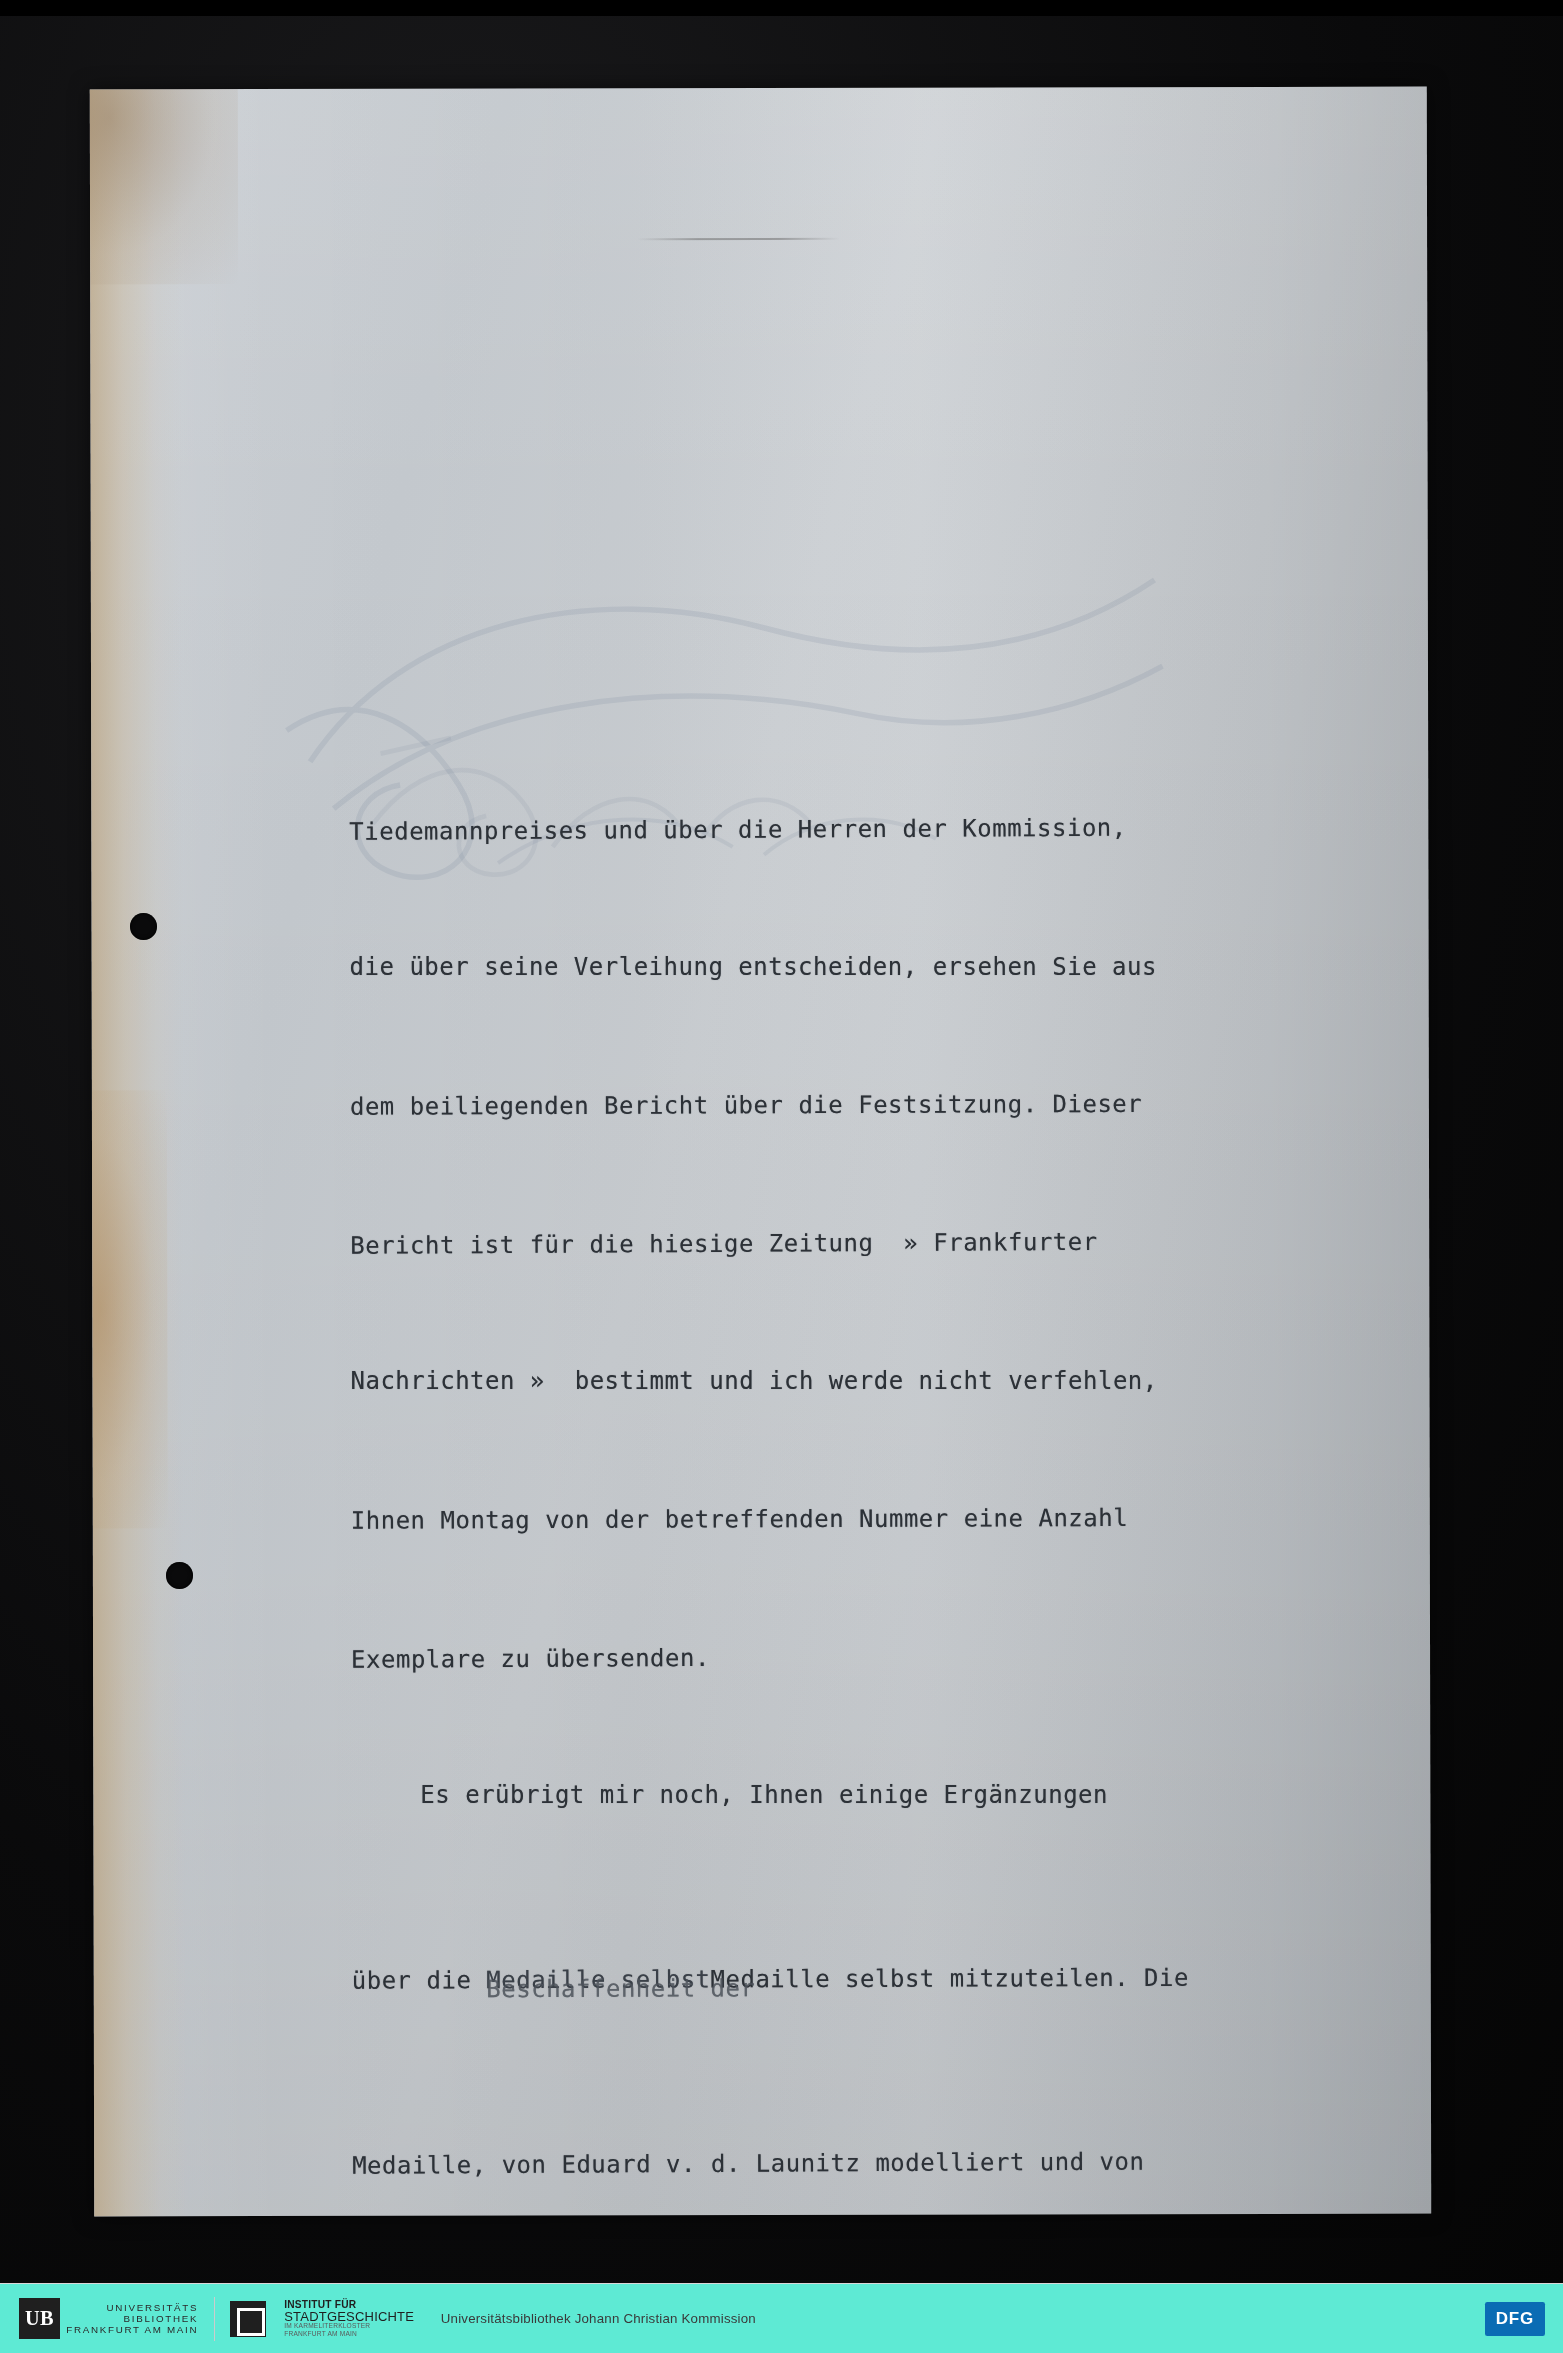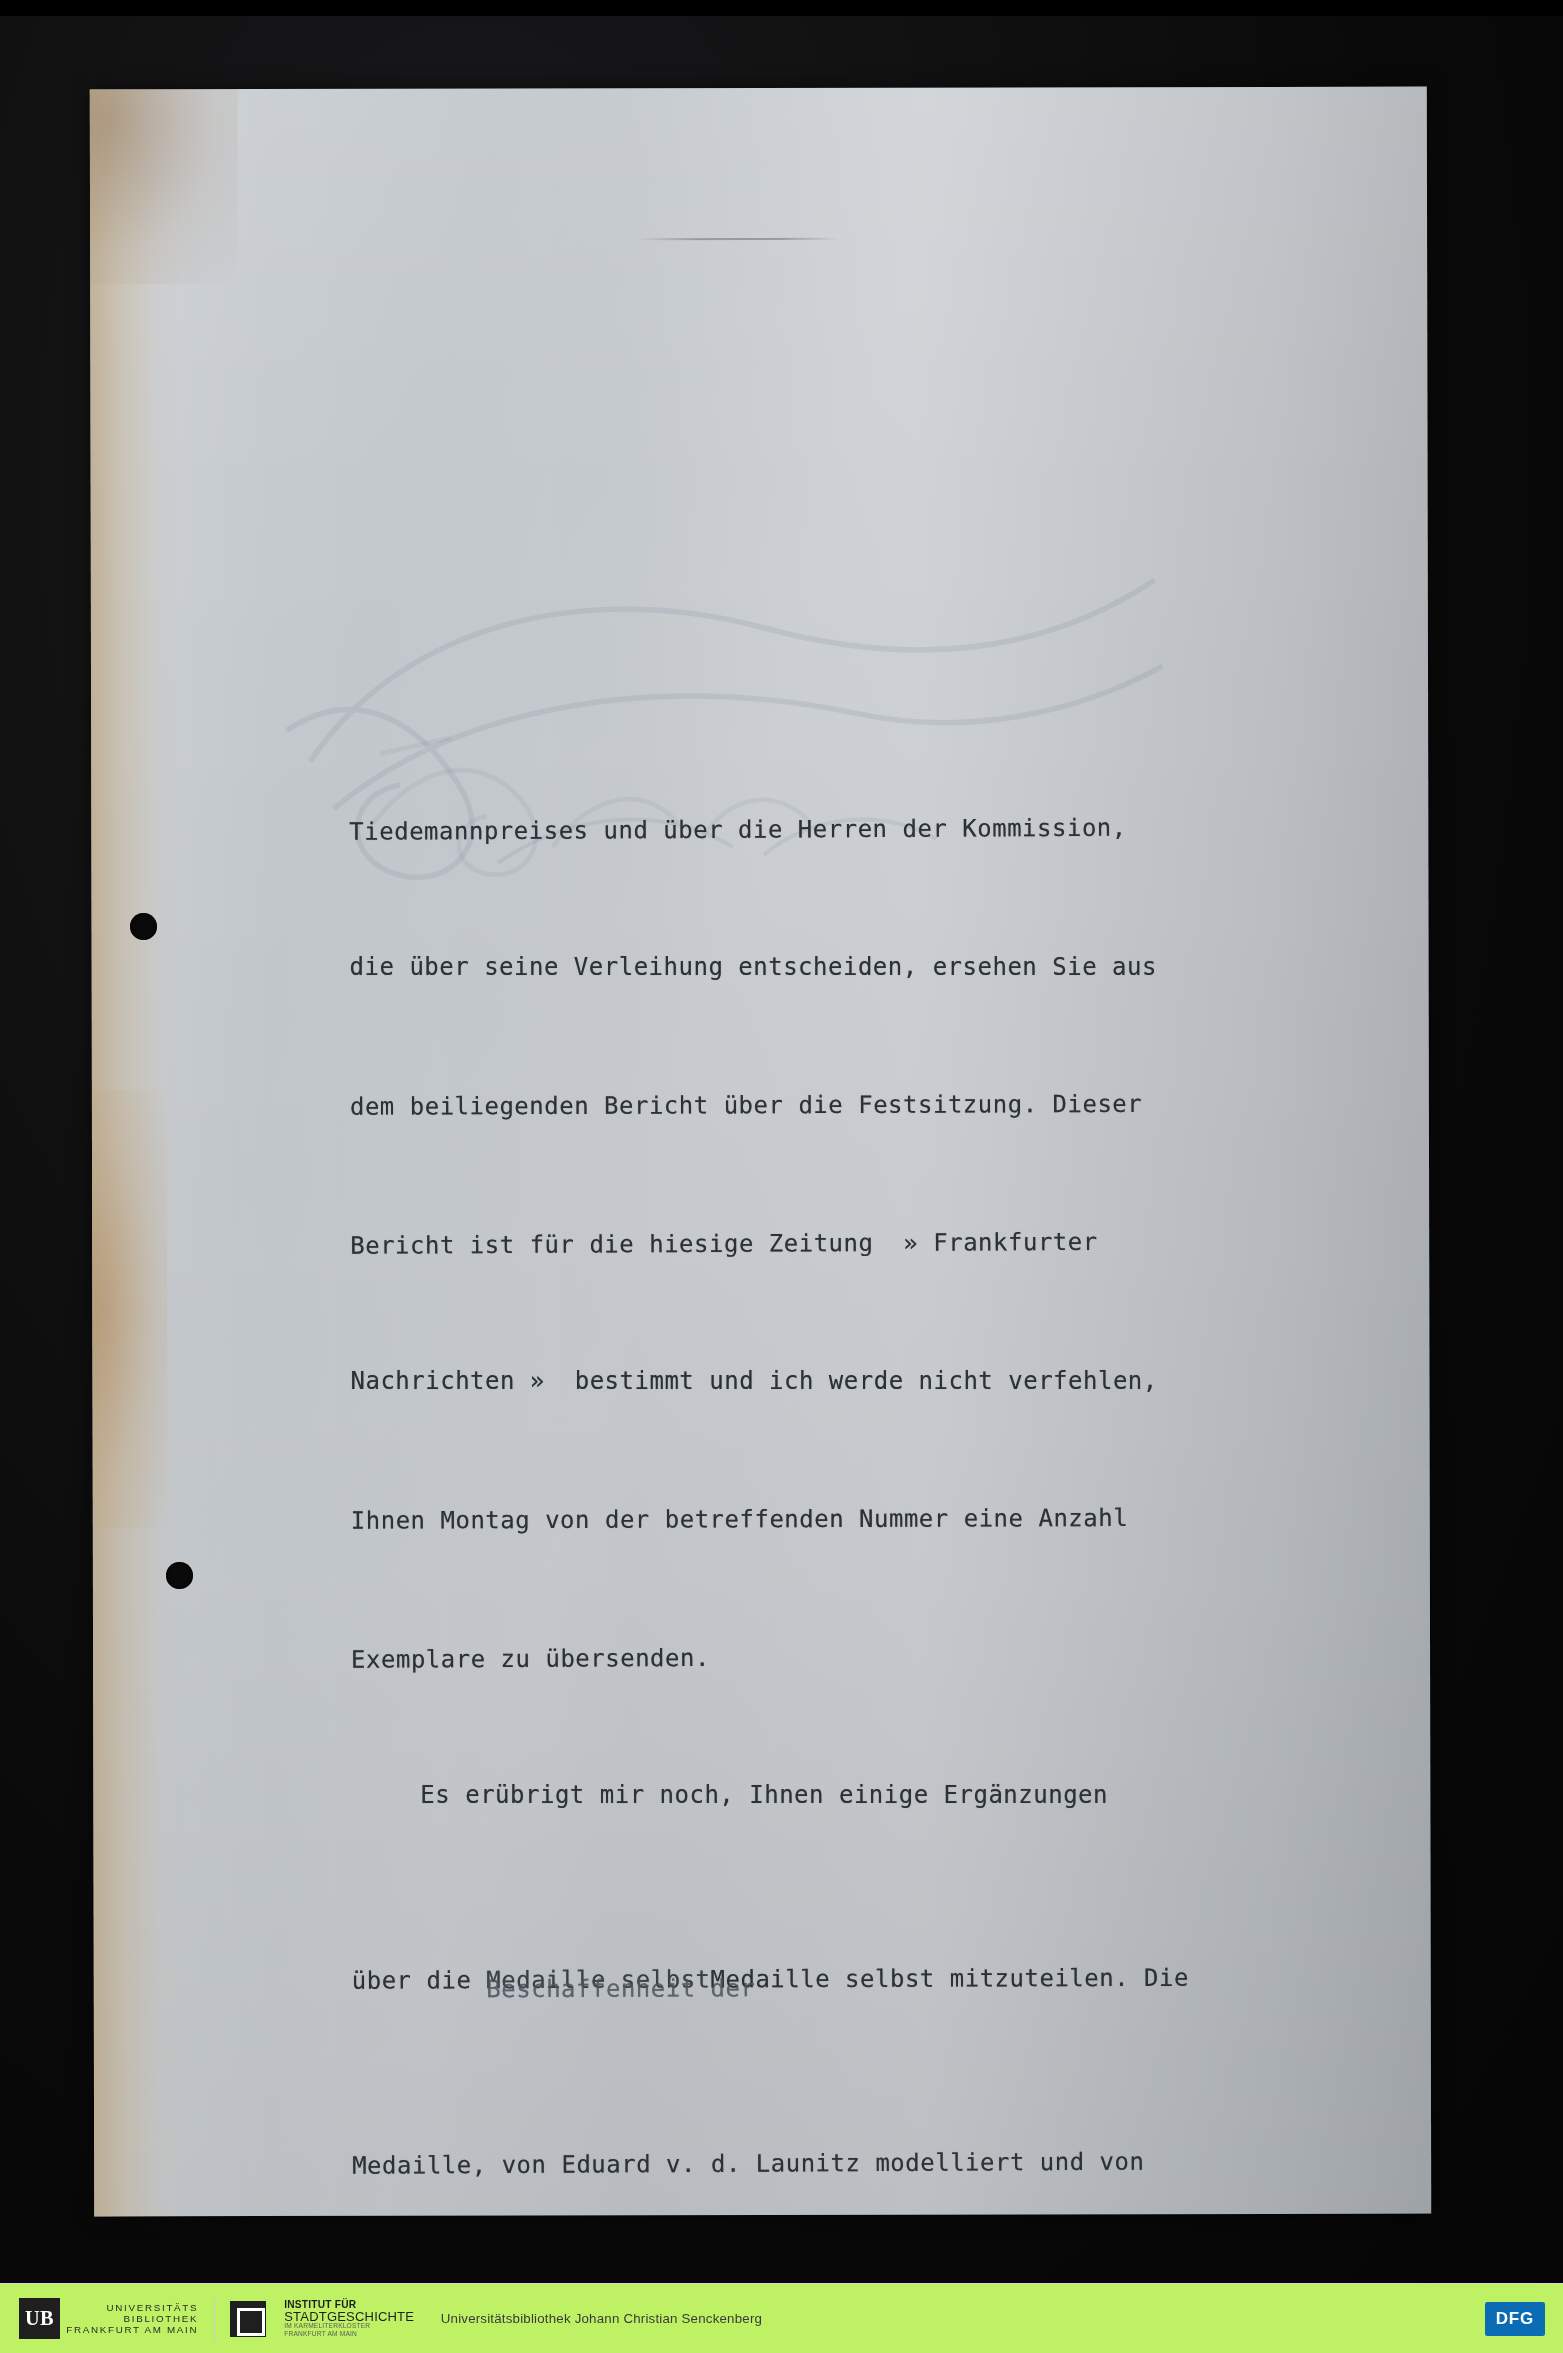--- a/index.html
+++ b/index.html
@@ -160,21 +160,21 @@
   .r2 { transform: rotate(0.10deg); }
   .r3 { transform: rotate(-0.08deg); }
 
   
   #footer-bar {
     position: absolute;
     left: 0;
     top: 2283px;
     width: 1564px;
     height: 70px;
-    background: #bef264;
+    background: #5eead4;
     border-top: 0.8px solid #d8d8d8;
     display: flex;
     align-items: center;
     padding: 0 19px;
     box-sizing: border-box;
     gap: 15.6px;
   }
   #ub-logo {
     display: flex;
     align-items: center;
@@ -331,20 +331,20 @@
   <div id="isg-logo">
     <div id="isg-mark"></div>
     <div id="isg-text-block">
       <div id="isg-line1">INSTITUT FÜR</div>
       <div id="isg-line2">STADTGESCHICHTE</div>
       <div id="isg-line3">IM KARMELITERKLOSTER</div>
       <div id="isg-line4">FRANKFURT AM MAIN</div>
     </div>
   </div>
 
-  <div id="footer-institution">Universitätsbibliothek Johann Christian Senckenberg</div>
+  <div id="footer-institution">Universitätsbibliothek Johann Christian Kommission</div>
 
   <div id="footer-spacer"></div>
 
   <div id="dfg-logo">DFG</div>
 
 </div>
 
 
 </body></html>

